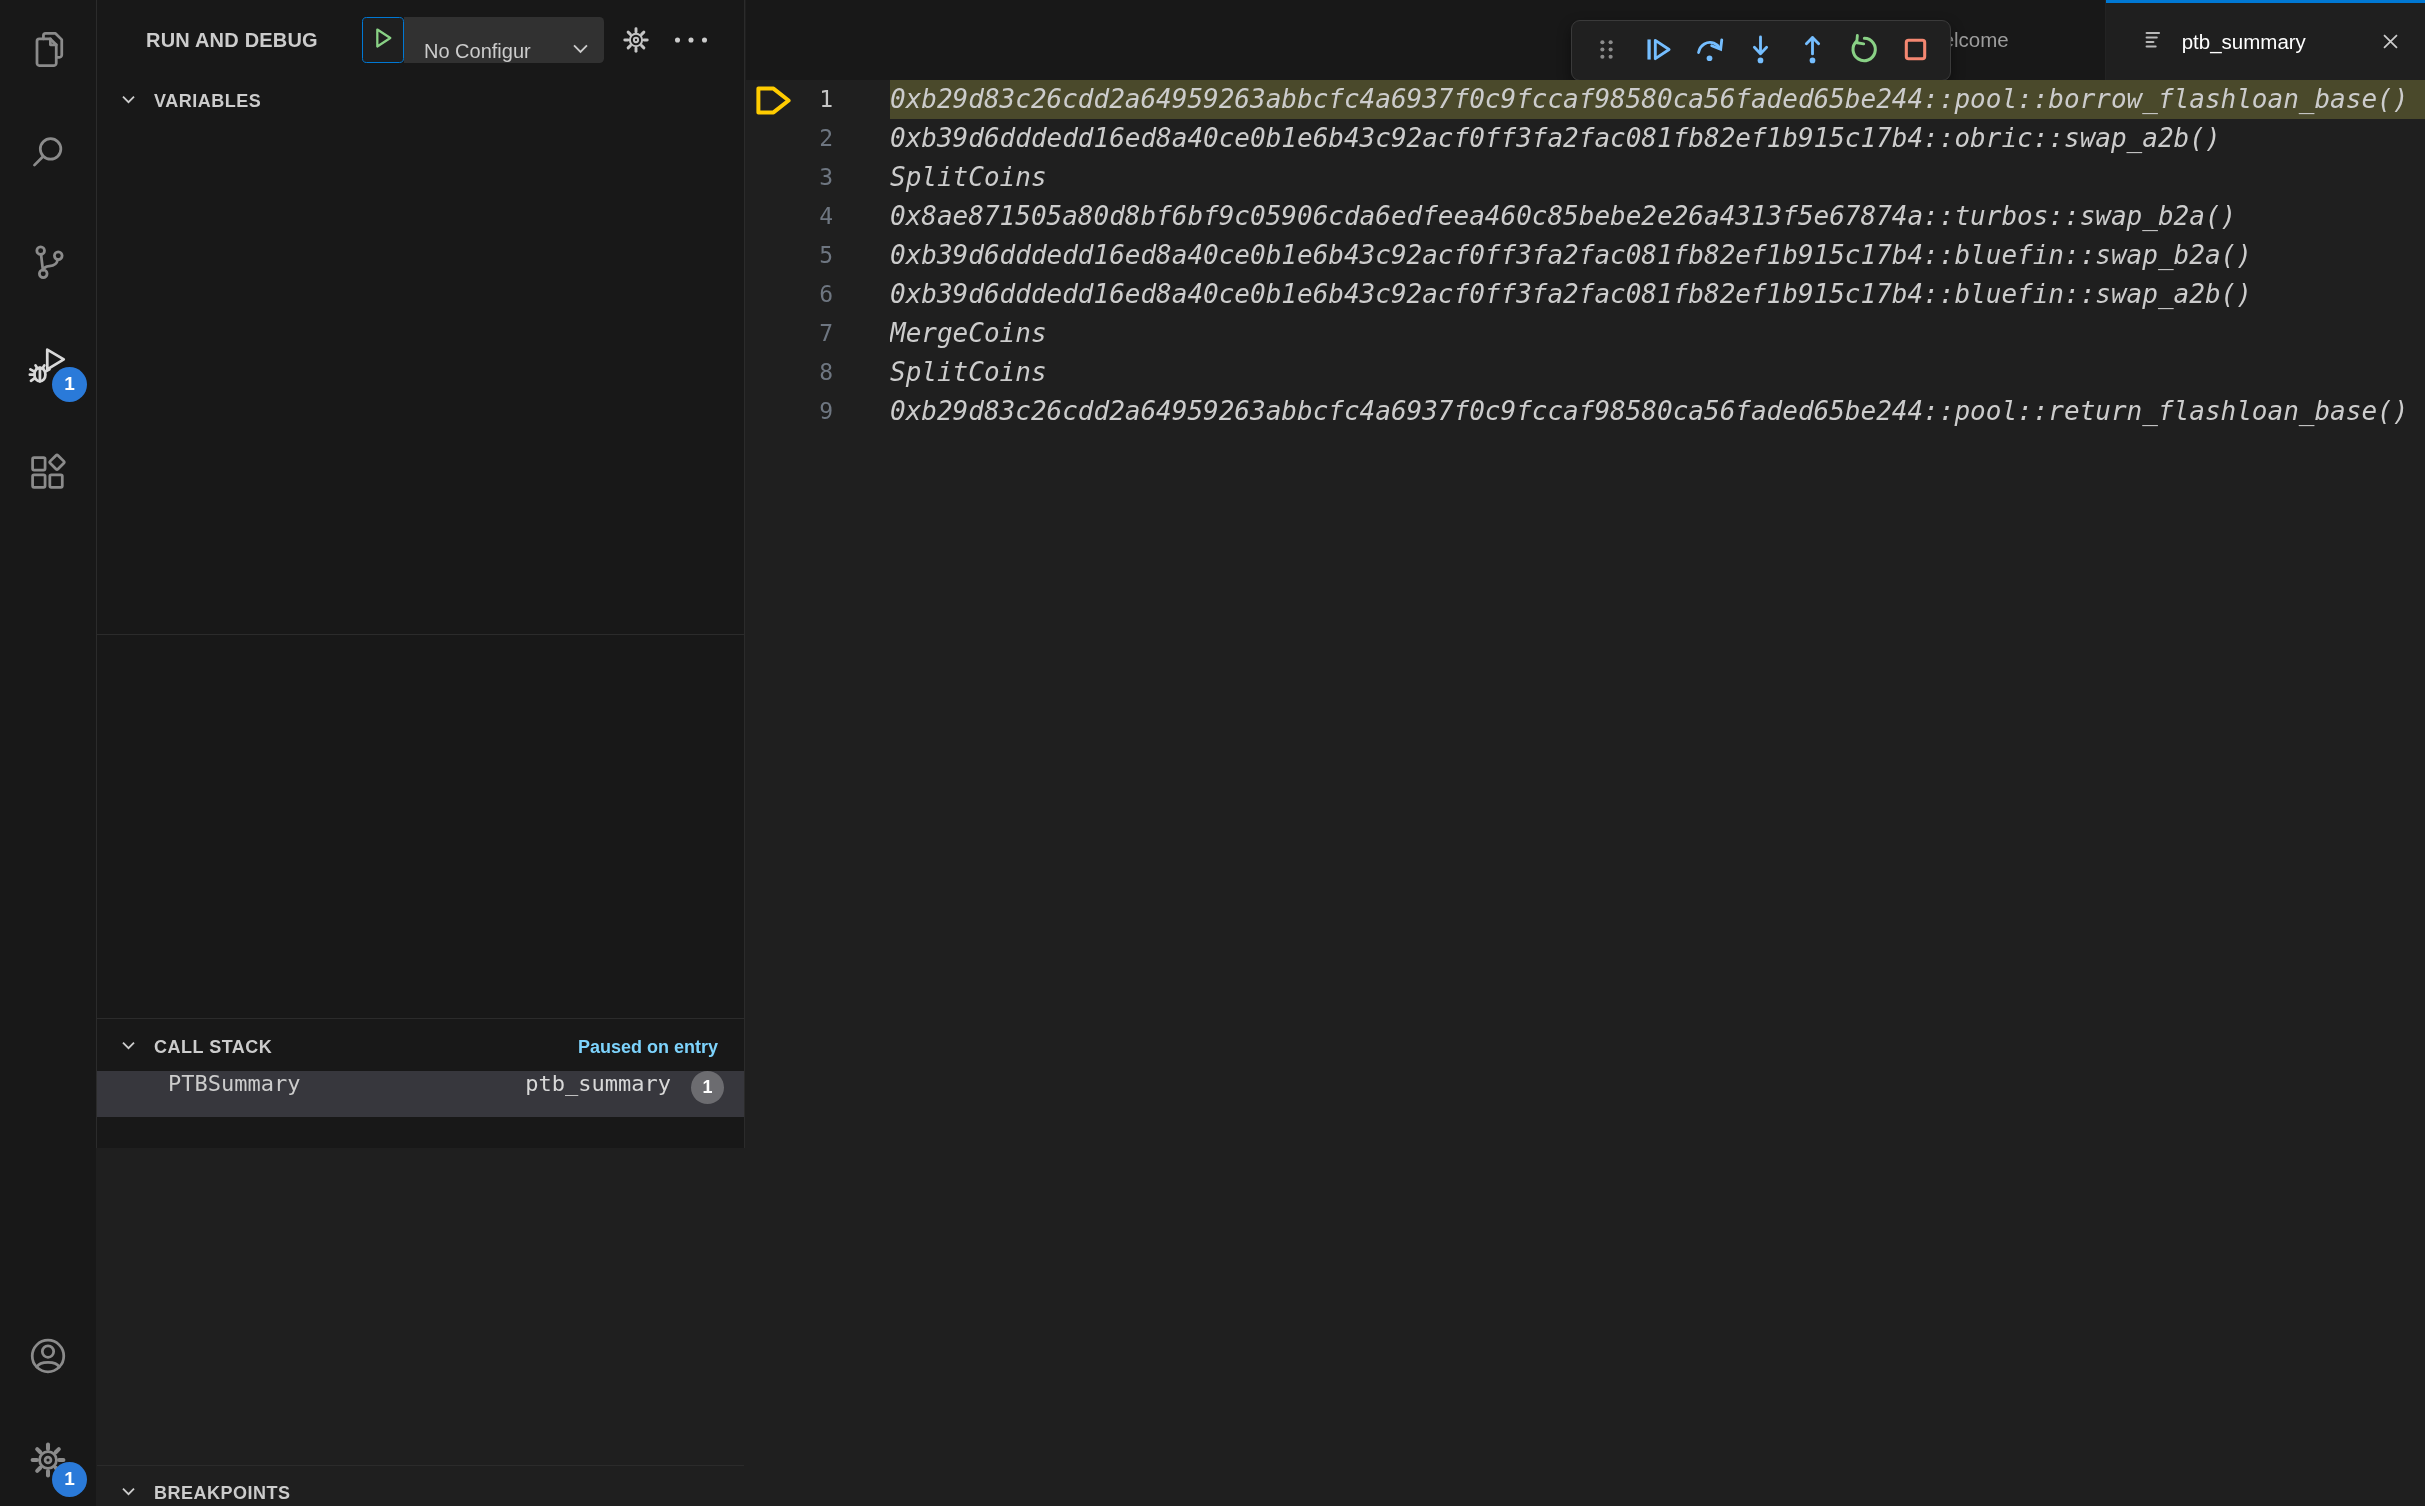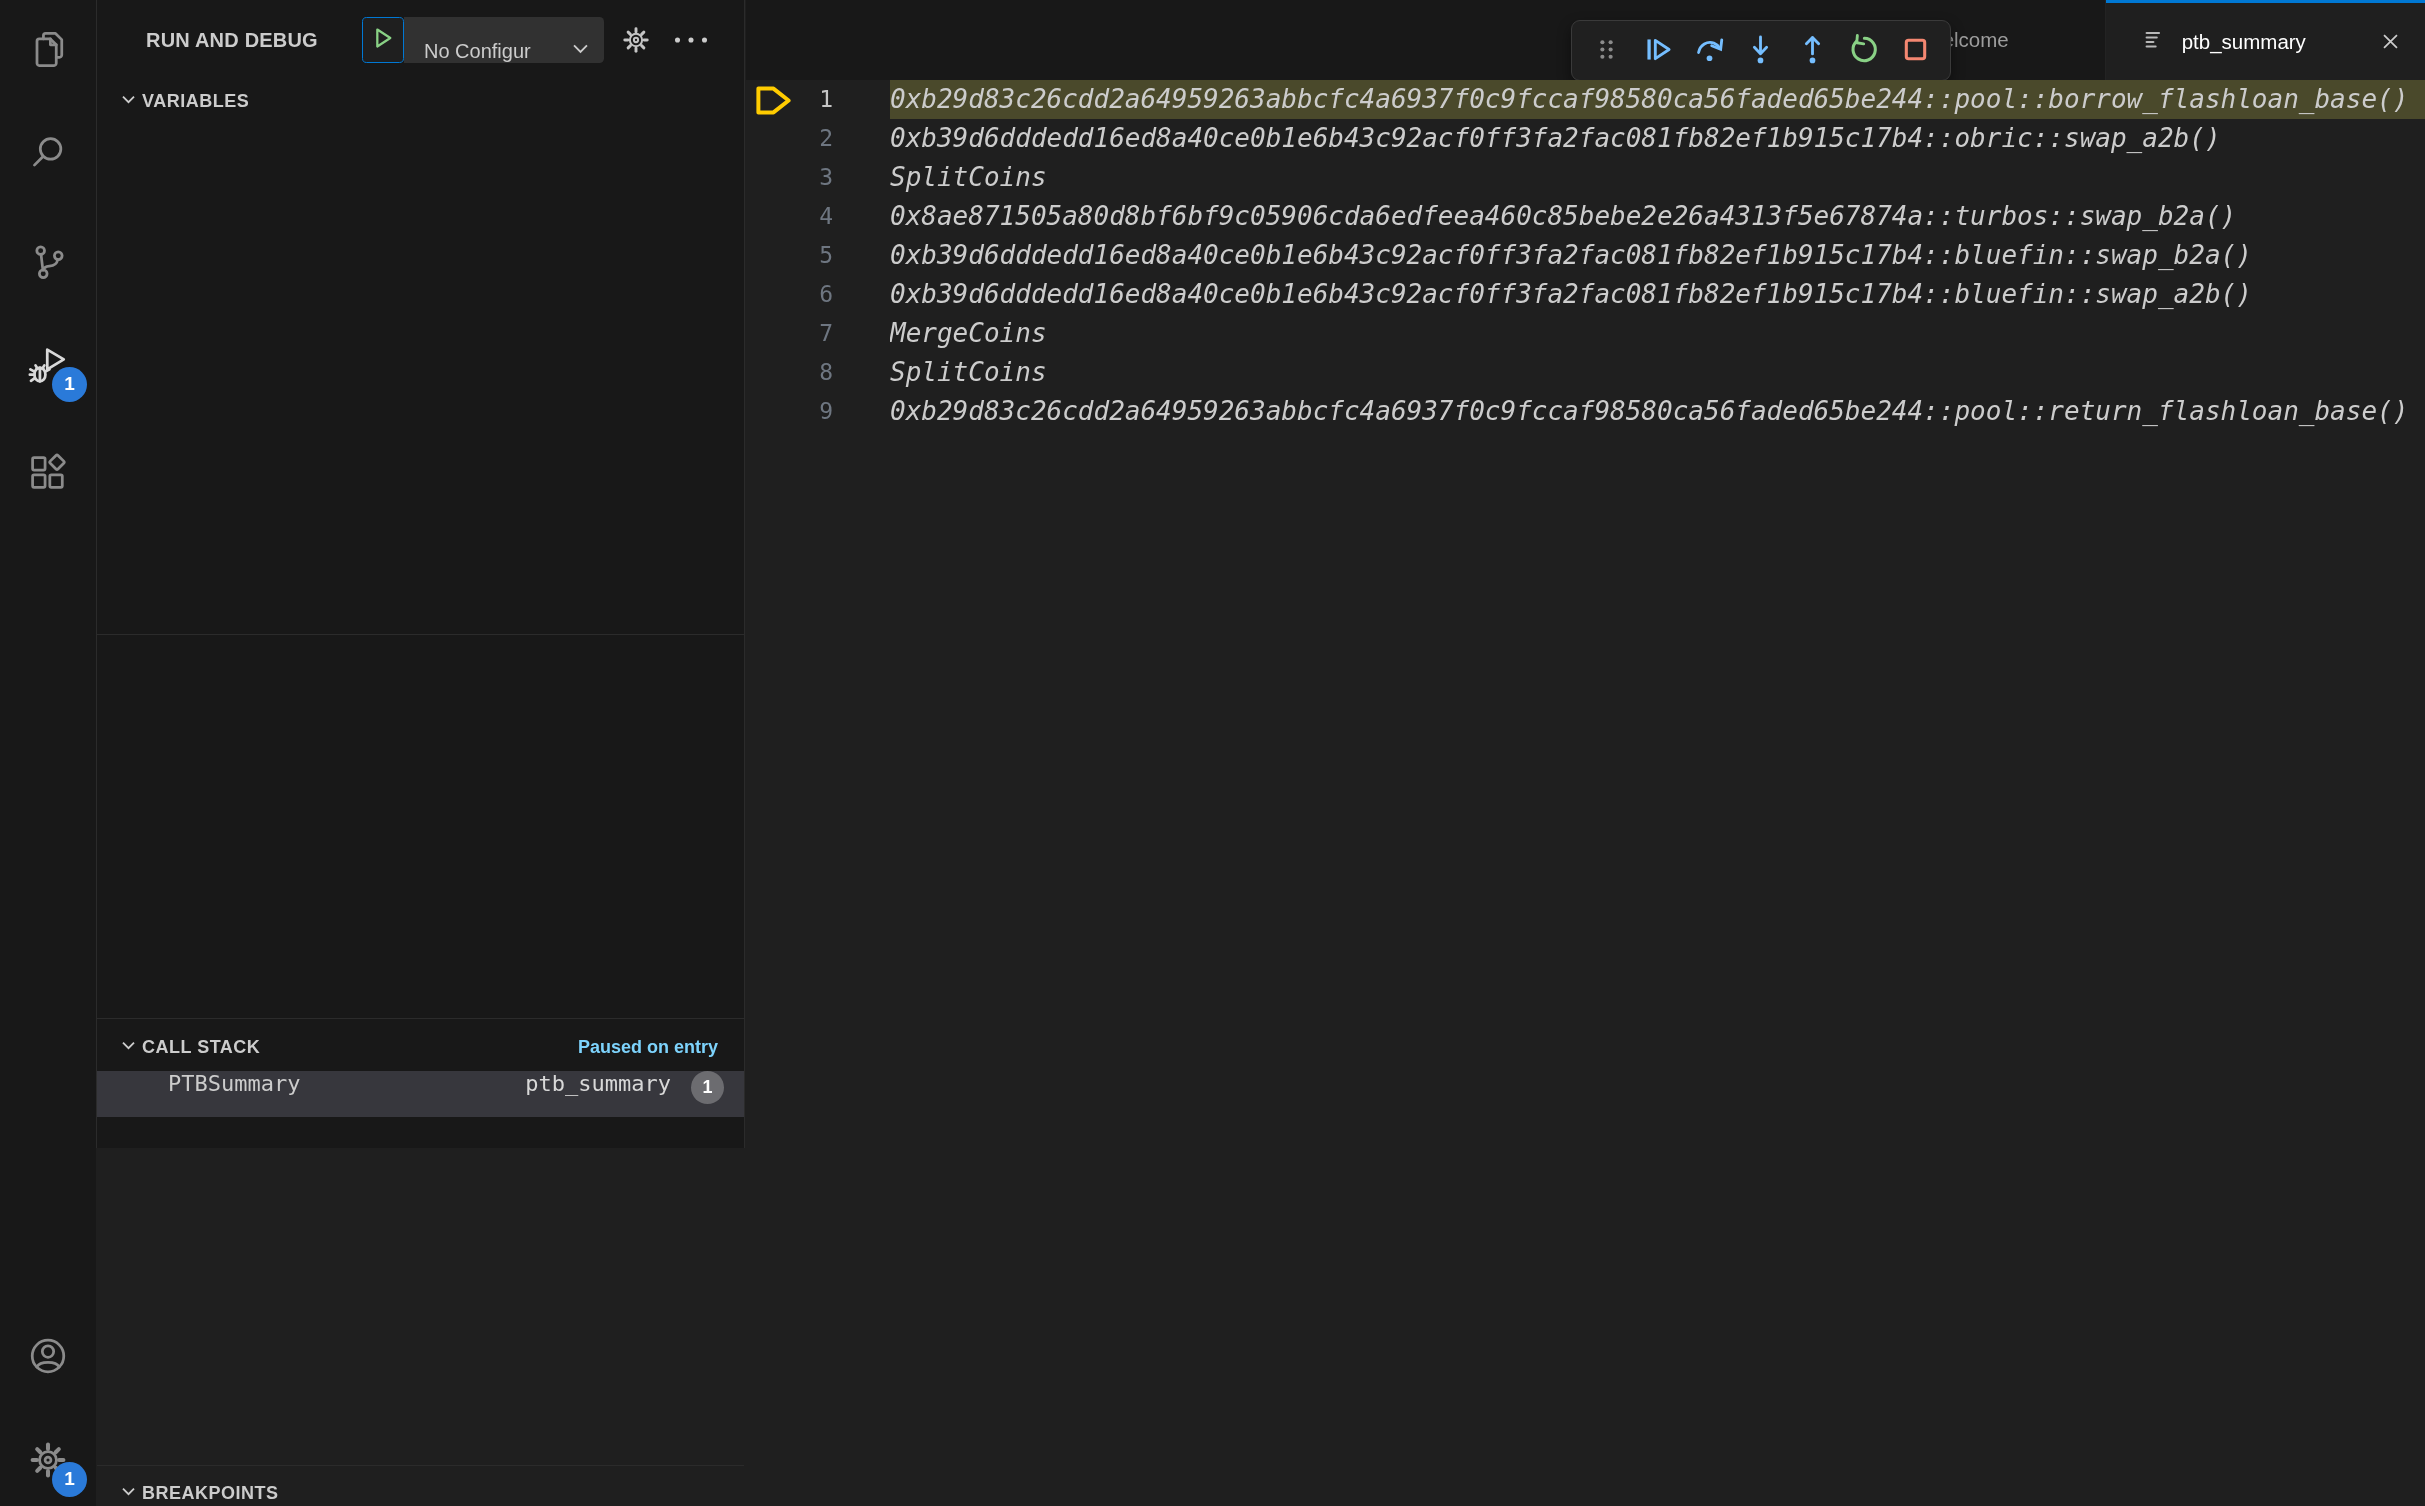--- a/index.html
+++ b/index.html
@@ -22,21 +22,21 @@
   .run-control { position:absolute; left:265px; top:16.7px; height:46px; display:flex; }
   .play-btn { width:42px; height:46px; background:#1f1f1f; border:1.5px solid #0078d4; border-radius:4.6px;
     display:flex; align-items:center; justify-content:center; flex:none; }
   .config-dd { height:46px; width:200px; background:#313131; border-radius:0 4.6px 4.6px 0;
     display:flex; align-items:flex-end; padding:0 12px 0 20px; gap:9px; }
   .config-dd .dd-label { font-size:20px; color:#cccccc; white-space:nowrap; flex:1; }
   .hdr-gear { position:absolute; left:523px; top:23.5px; }
   .hdr-more { position:absolute; left:573px; top:25px; }
   .divider { position:absolute; left:0; right:0; height:0.8px; background:#2b2b2b; }
   .section-hdr { position:absolute; left:0; width:100%; height:44px; display:flex; align-items:center;
-    padding-left:21px; gap:3px;text-align:center; }
+    padding-left:21px; gap:15px;text-align:center; }
   .section-hdr .sec-label { font-size:18px; font-weight:700; letter-spacing:0.5px; color:#cccccc; }
   .cs-status { margin-left:auto; padding-right:26px; font-size:18px; font-weight:700; color:#7dd3fc; }
   .frame-row { position:absolute; top:1071px; left:0; width:100%; height:46px; background:#37373d;
     display:flex; align-items:flex-start; padding:0 20px 0 71px;
     font-family:"DejaVu Sans Mono", monospace; font-size:22px; color:#cccccc; }
   .frame-src { margin-left:auto; padding-right:20px; color:#d8d8d8; }
   .frame-badge { width:33px; height:33px; border-radius:50%; background:#6c6c70; color:#fff;
     font-family:"Liberation Sans", sans-serif; font-size:18px; font-weight:600;
     display:flex; align-items:center; justify-content:center; flex:none; }
 

